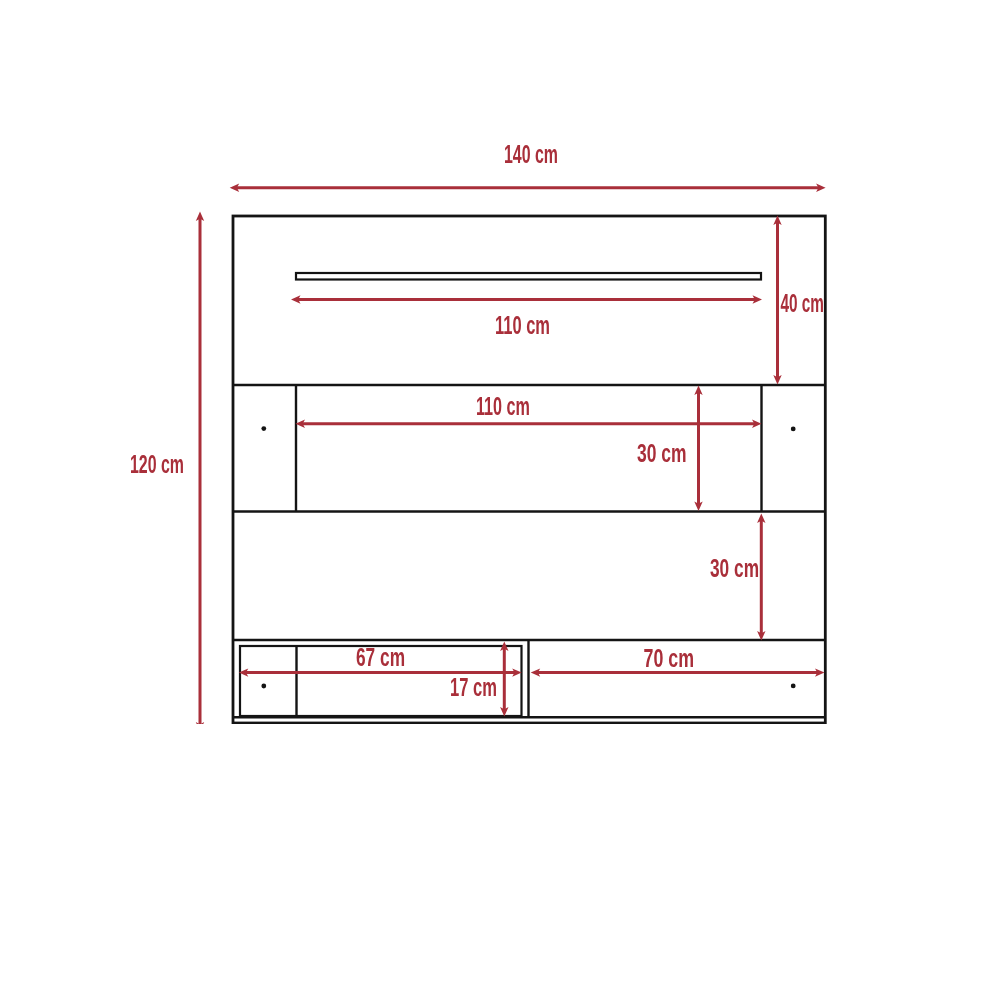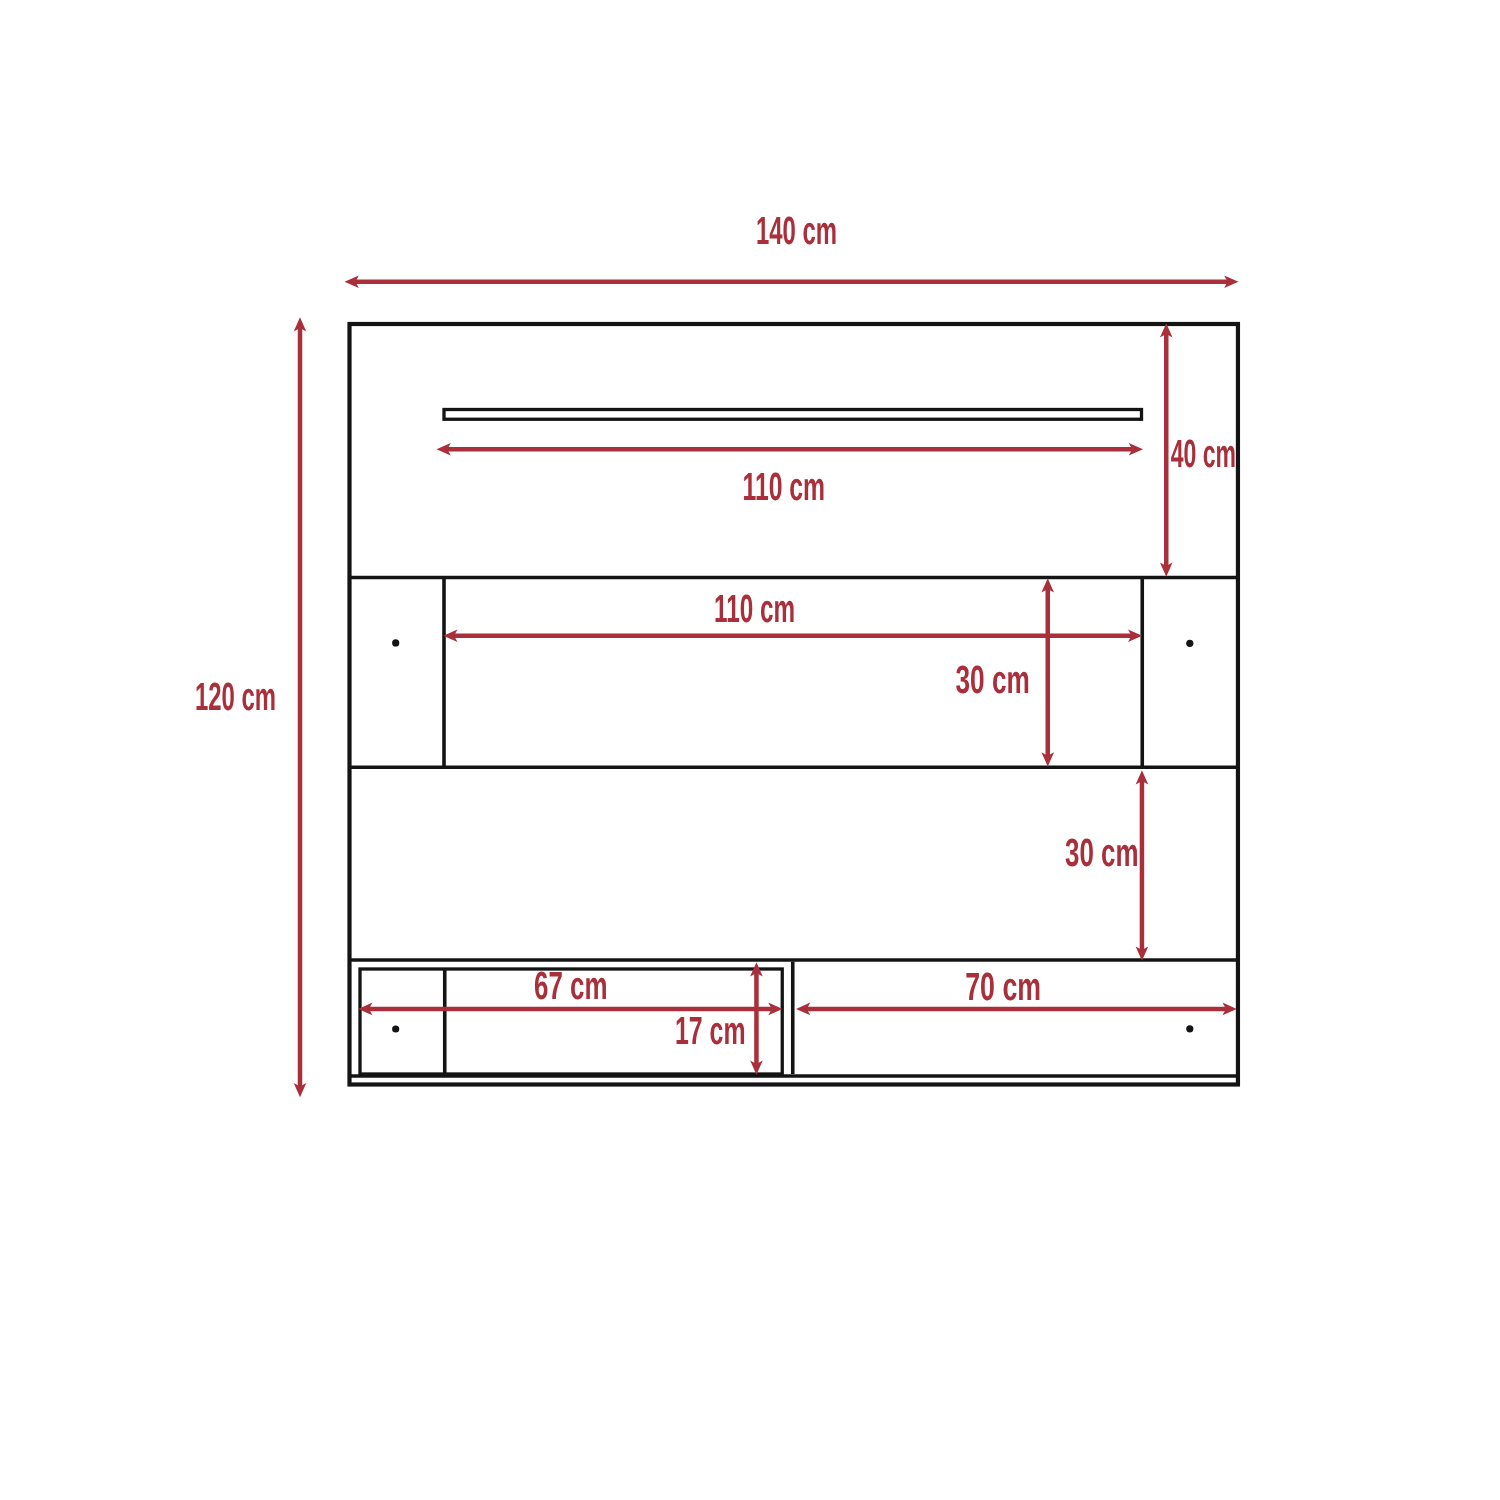--- a/index.html
+++ b/index.html
@@ -1,16 +1,16 @@
 <!DOCTYPE html>
 <html><head>
 <meta charset="utf-8">
 <style>
   html,body{margin:0;padding:0;background:#ffffff;}
-  .wrap{width:1000px;height:1000px;position:relative;overflow:hidden;background:#7dd3fc;}
+  .wrap{width:1000px;height:724px;position:relative;overflow:hidden;background:#7dd3fc;}
   text{font-family:"Liberation Sans", sans-serif;font-weight:bold;fill:#a92f3a;}
 </style>
 </head>
 <body>
 <div class="wrap">
 <svg width="1000" height="1000" viewBox="0 0 1000 1000">
   <rect x="0" y="0" width="1000" height="1000" fill="#ffffff"></rect>
   <g id="black" stroke="#141414" fill="none">
 
     <rect x="233" y="216" width="592.3" height="507" stroke-width="2.8"></rect>

